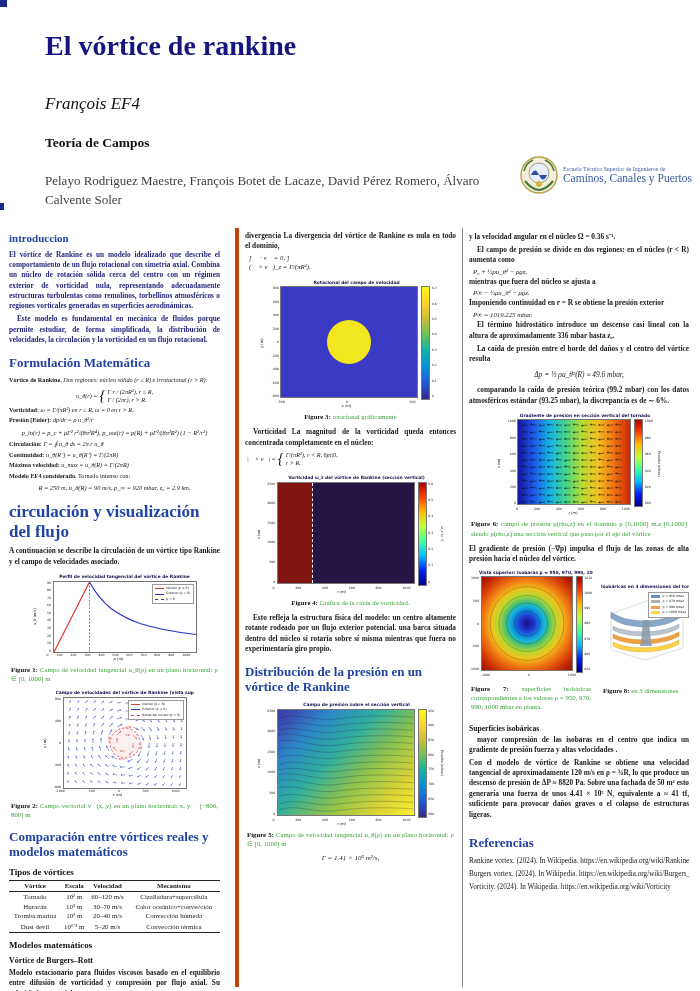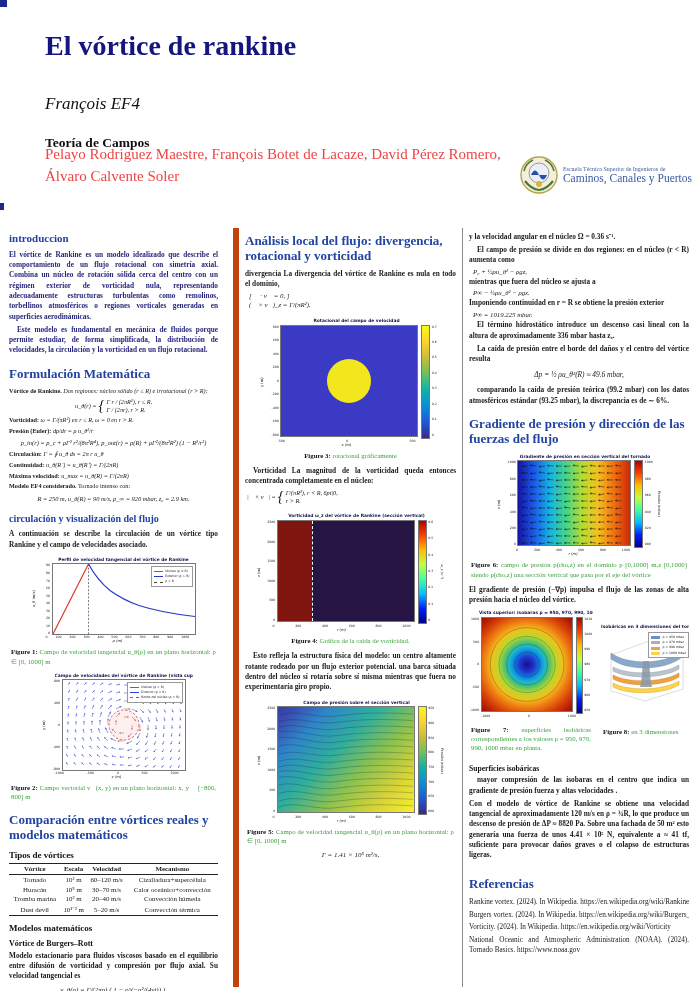--- a/index.html
+++ b/index.html
@@ -5,35 +5,35 @@
   html,body{margin:0;padding:0;background:#fff;}
   .page{position:relative;width:700px;height:991px;background:#fff;overflow:hidden;
         font-family:"Liberation Serif",serif;color:#1a1a1a;}
   .corner{position:absolute;left:0;top:0;width:7px;height:7px;background:#1b2a8a;}
   .edgemark{position:absolute;left:0;top:203px;width:4px;height:7px;background:#1b2a8a;}
 
   
   .title{position:absolute;left:45px;top:30px;font-size:28px;font-weight:bold;color:#15157f;margin:0;}
   .category{position:absolute;left:45px;top:94px;font-size:17px;font-style:italic;color:#111;}
   .subject{position:absolute;left:45px;top:135px;font-size:13.5px;font-weight:bold;color:#111;}
-  .authors{position:absolute;left:45px;top:144px;width:475px;font-size:15px;line-height:1.45;color:#ef4444;}
+  .authors{position:absolute;left:45px;top:172px;width:475px;font-size:13px;line-height:1.45;color:#404040;}
   .logo{position:absolute;right:8px;top:155px;display:flex;align-items:center;gap:4px;}
   .logotext .lt1{font-size:6px;color:#3b5aa0;}
   .logotext .lt2{font-size:11.5px;color:#3b5aa0;}
 
   
   .cols{position:absolute;top:228px;left:9px;right:9px;bottom:4px;display:flex;}
   .col{box-sizing:border-box;}
-  .col1{width:230px;padding-right:15px;border-right:6px solid #c2410c;}
+  .col1{width:230px;padding-right:15px;border-right:4px solid #c2410c;}
   .col2{width:224px;padding:0 6px;border-right:1px solid #8a8a8a;}
   .col3{width:226px;padding-left:6px;}
 
   h2{font-family:"Liberation Serif",serif;color:#2243a2;font-weight:bold;margin:11px 0 5px 0;line-height:1.15;}
   .h-lg{font-size:13px;}
-  .h-md{font-size:10px;}
+  .h-md{font-size:17px;}
   .h-sm{font-size:11px;margin-top:4px;}
   .sub{font-size:9px;font-weight:bold;color:#111;margin:7px 0 3px 0;}
   .sub2{font-size:8px;font-weight:bold;color:#111;margin:6px 0 2px 0;}
 
   p.body{font-size:7.3px;line-height:1.42;text-align:justify;margin:2.5px 0;text-indent:8px;font-weight:bold;}
   p.noind{text-indent:0;}
   .navy{color:#26267d;}
   .ml{font-size:6.2px;margin:2.4px 0;line-height:1.35;}
   .ml b{font-weight:bold;}
   .ml .it{font-style:italic;}
@@ -283,21 +283,20 @@
         </table>
 
       <div class="sub">Modelos matemáticos</div>
       <div class="sub2">Vórtice de Burgers–Rott</div>
       <p class="body noind">Modelo estacionario para fluidos viscosos basado en el equilibrio entre difusión de vorticidad y compresión por flujo axial. Su velocidad tangencial es</p>
       <div class="fc" style="font-size:7px;">v_θ(ρ) = Γ/(2πρ) ( 1 − e^(−ρ²/(4νt)) ),</div>
       <p class="body noind">siendo ν la viscosidad cinemática y t un parámetro asociado a la difusión.</p>
     </div>
 
     <div class="col col2">
-      <h2 class="h-lg" style="margin-top:6px;">Análisis local del flujo: divergencia, rotacional y vorticidad</h2>
       <p class="body noind"><b>divergencia</b><span> La divergencia del vórtice de Rankine es nula en todo el dominio,</span></p>
       <div class="fl">[ ∇ · v⃗ = 0, ]</div>
       <div class="fl">(∇ × v⃗)_z = Γ/(πR²).</div>
 
       <div class="figure" style="width:186px;margin-top:10px;">
         <div class="figtitle" style="margin-left:12px;">Rotacional del campo de velocidad</div>
         <div class="figrow">
           <div class="ylab">y (m)</div>
           <div class="yticks" style="height:112px;">
               <span>800</span>
@@ -379,20 +378,21 @@
             <span>600</span>
             <span>800</span>
             <span>1000</span>
           </div>
         <div class="xlab" style="margin-left:20px;width:138px;">r (m)</div>
       </div>
       <div class="caption" style="text-align:center;"><b>Figure 4:</b> <span class="capt">Gráfica de la caída de vorticidad.</span></div>
 
       <p class="body">Esto refleja la estructura física del modelo: un centro altamente rotante rodeado por un flujo exterior potencial. una barca situada dentro del núcleo sí rotaría sobre sí misma mientras que fuera no experimentaría giro propio.</p>
 
+      <h2 class="h-lg">Distribución de la presión en un vórtice de Rankine</h2>
 
       <div class="figure" style="width:196px;">
         <div class="figtitle" style="margin-left:12px;">Campo de presión sobre el sección vertical</div>
         <div class="figrow">
           <div class="ylab">z (m)</div>
           <div class="yticks" style="height:107px;">
               <span>2500</span>
               <span>2000</span>
               <span>1500</span>
               <span>1000</span>
@@ -452,21 +452,20 @@
       <div class="fl">P₀ + ½ρu_θ² − ρgz,</div>
       <p class="body noind" style="margin:1px 0;">mientras que fuera del núcleo se ajusta a</p>
       <div class="fl">P∞ − ½ρu_θ² − ρgz.</div>
       <p class="body noind" style="margin:1px 0;">Imponiendo continuidad en r = R se obtiene la presión exterior</p>
       <div class="fl">P∞ = 1019.225 mbar.</div>
       <p class="body">El término hidrostático introduce un descenso casi lineal con la altura de aproximadamente 336 mbar hasta z₀.</p>
       <p class="body">La caída de presión entre el borde del daños y el centro del vórtice resulta</p>
       <div class="fc" style="font-size:7.4px;margin:6px 0;">Δp = ½ ρu_θ²(R) ≈ 49.6 mbar,</div>
       <p class="body">comparando la caída de presión teórica (99.2 mbar) con los datos atmosféricos estándar (93.25 mbar), la discrepancia es de ∼ 6%.</p>
 
-      <h2 class="h-lg">Gradiente de presión y dirección de las fuerzas del flujo</h2>
 
       <div class="figure" style="width:166px;">
         <div class="figtitle" style="margin-left:12px;">Gradiente de presión en sección vertical del tornado</div>
         <div class="figrow">
           <div class="ylab">z (m)</div>
           <div class="yticks" style="height:86px;">
               <span>1000</span>
               <span>800</span>
               <span>600</span>
               <span>400</span>
@@ -579,17 +578,16 @@
 
       <div class="sub2" style="font-size:7.6px;">Superficies isobáricas</div>
       <p class="body" style="margin-top:0;">mayor compresión de las isobaras en el centro que indica un gradiente de presión fuerza y altas velocidades .</p>
 
       <p class="body noind">Con el modelo de vórtice de Rankine se obtiene una velocidad tangencial de aproximadamente 120 m/s en ρ = ¾R, lo que produce un descenso de presión de ΔP ≈ 8820 Pa.  Sobre una fachada de 50 m² esto generaría una fuerza de unos 4.41 × 10⁵ N, equivalente a ≈ 41 tf, suficiente para provocar daños graves o el colapso de estructuras ligeras.</p>
 
       <h2 class="h-lg" style="margin-top:16px;">Referencias</h2>
       <div class="ref clip">Rankine vortex. (2024). In Wikipedia. https://en.wikipedia.org/wiki/Rankine_vortex</div>
       <div class="ref clip">Burgers vortex. (2024). In Wikipedia. https://en.wikipedia.org/wiki/Burgers_vortex</div>
       <div class="ref clip">Vorticity. (2024). In Wikipedia. https://en.wikipedia.org/wiki/Vorticity</div>
-      <div class="ref">National Oceanic and Atmospheric Administration (NOAA). (2024). Tornado Basics. https://www.noaa.gov</div>
 
     </div>
   </div>
 </div>
 
 </body></html>

